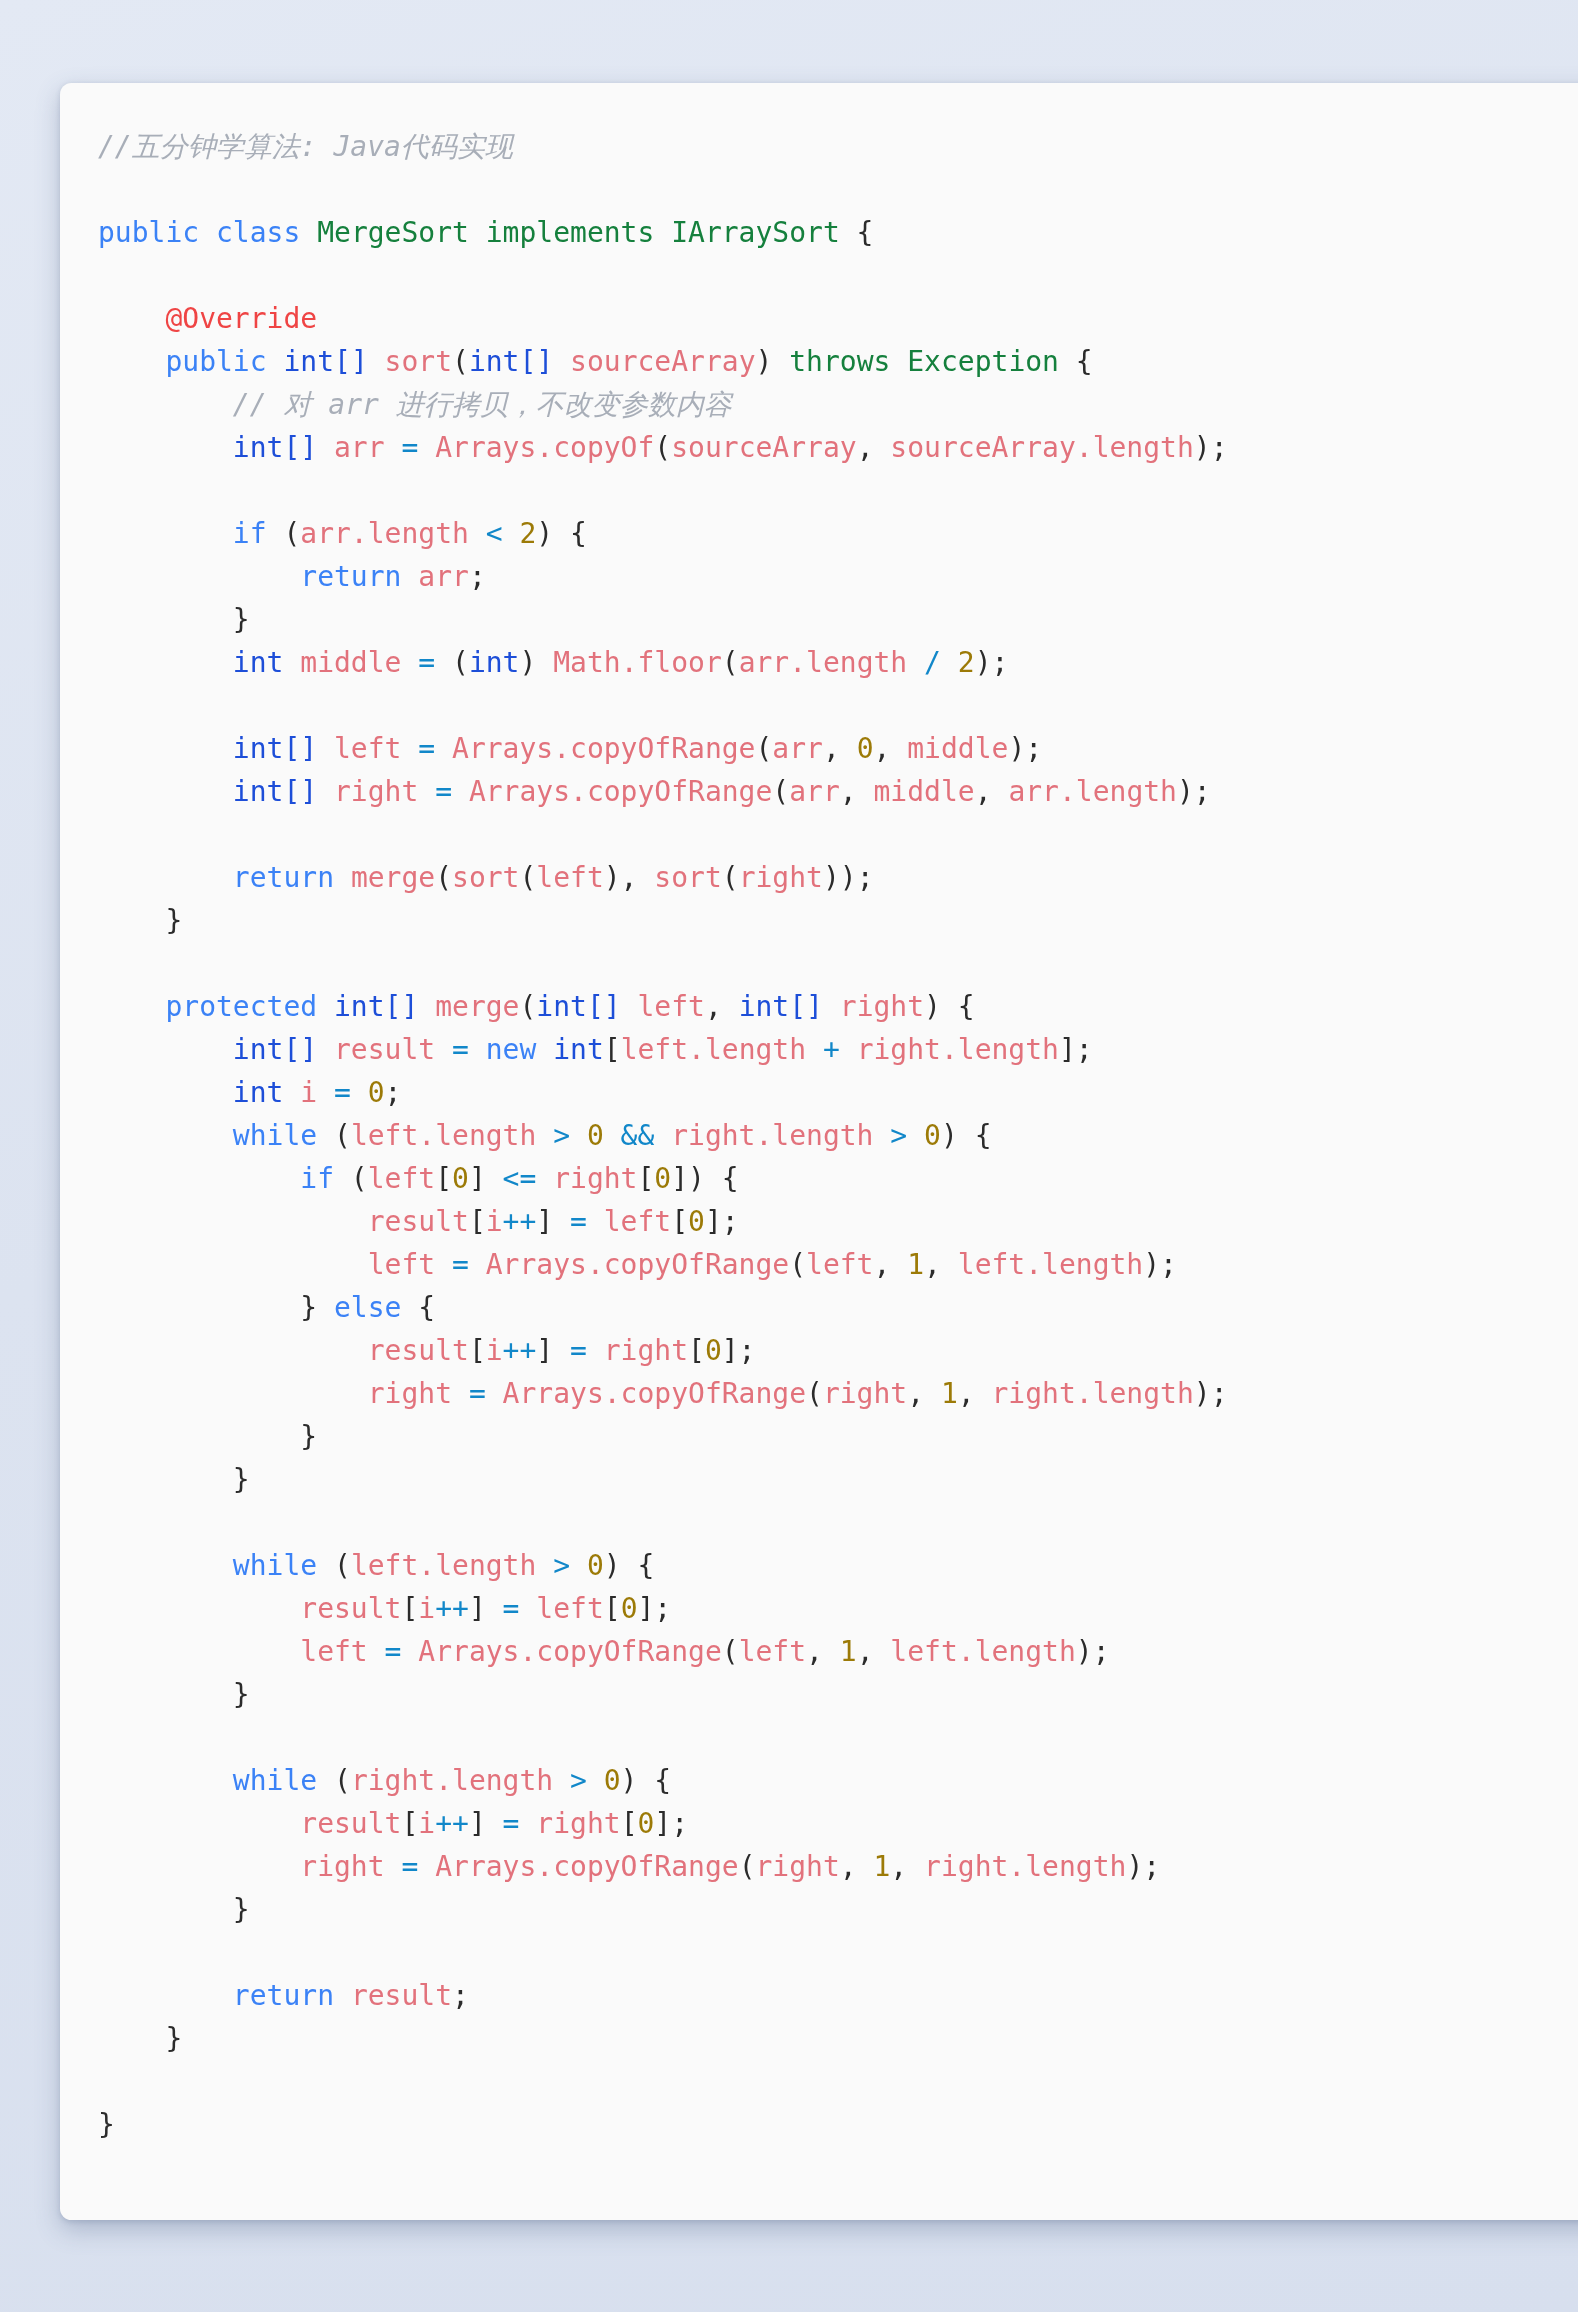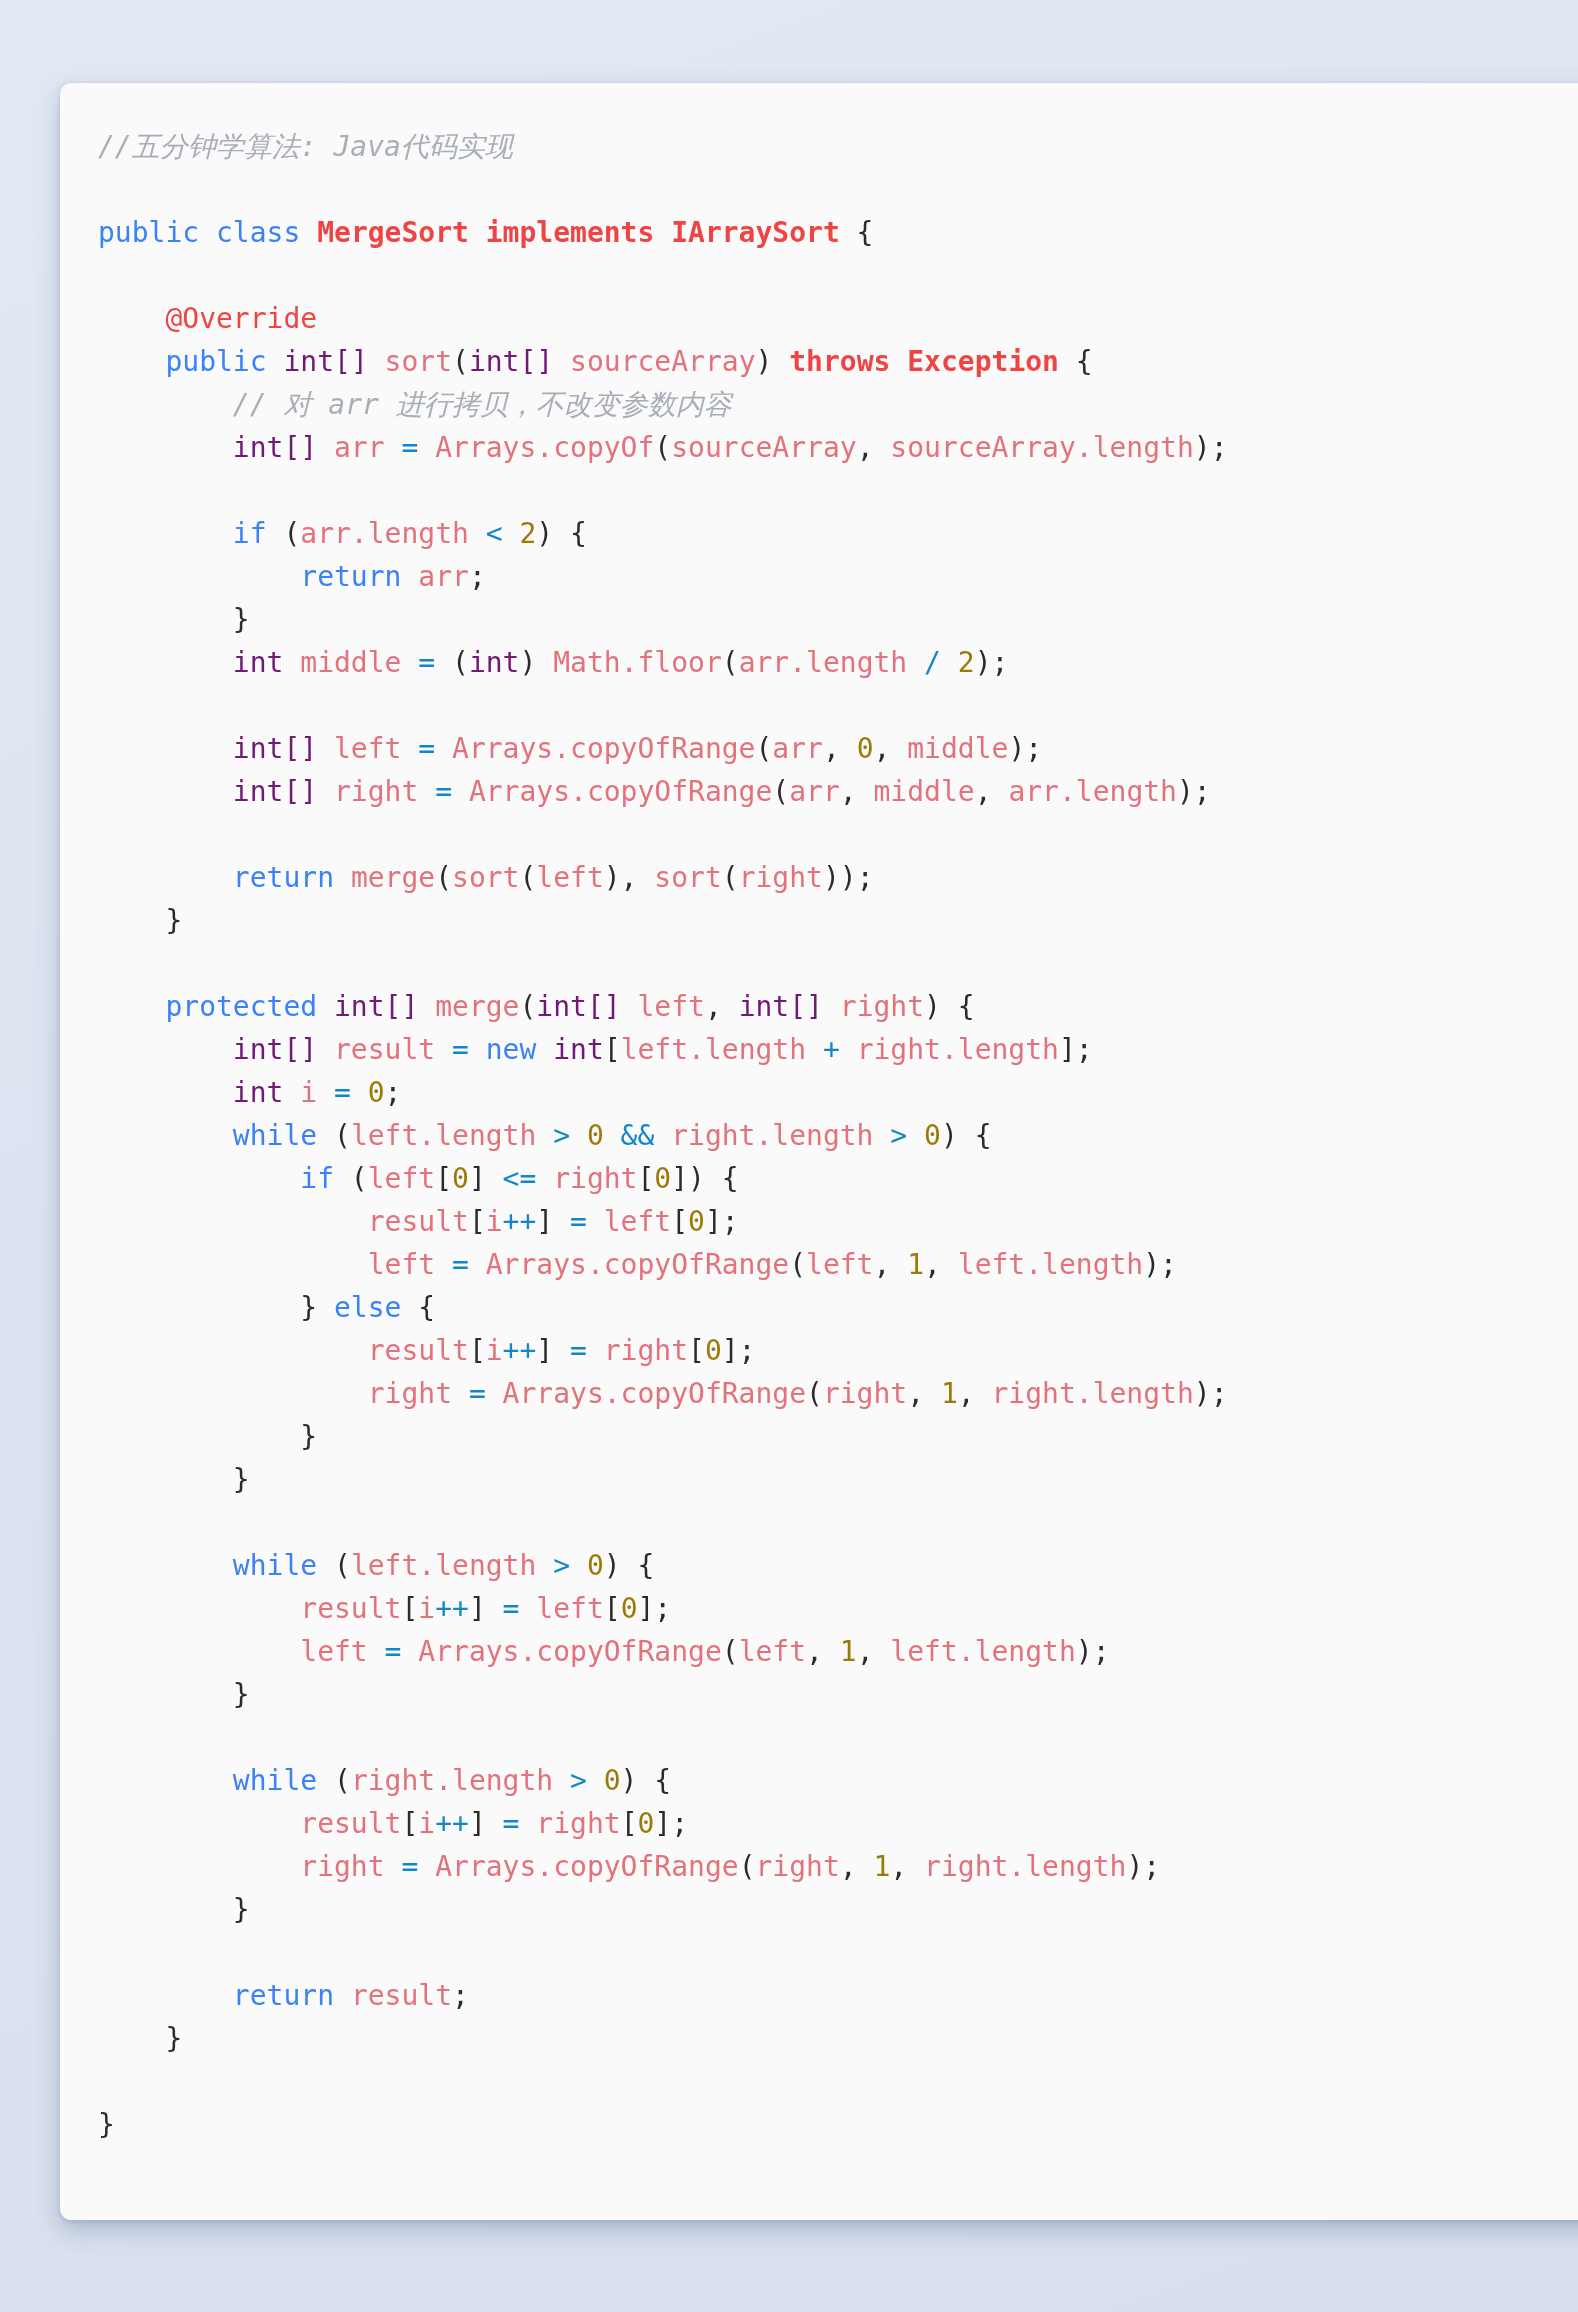--- a/index.html
+++ b/index.html
@@ -42,23 +42,23 @@
     color: #2b2b2b;
     letter-spacing: 0px;
     font-weight: 400;
     -webkit-font-smoothing: antialiased;
   }
   .ln { display: block; min-height: 43px; }
 
   
   .c-comment   { color: #a8aeb8; font-style: italic; }
   .c-keyword   { color: #3b82f6; }       
-  .c-class     { color: #ef4444; font-weight: bold; }       
+  .c-class     { color: #15803d; }       
   .c-ident     { color: #e2727c; }       
-  .c-type      { color: #701a75; }       
+  .c-type      { color: #1d4ed8; }       
   .c-num       { color: #9c7a07; }       
   .c-op        { color: #1187c9; }       
   .c-anno      { color: #ef4444; }       
   .c-punc      { color: #2b2b2b; }
 </style>
 </head>
 <body>
 
 <div class="page">
   <div class="code-card">

